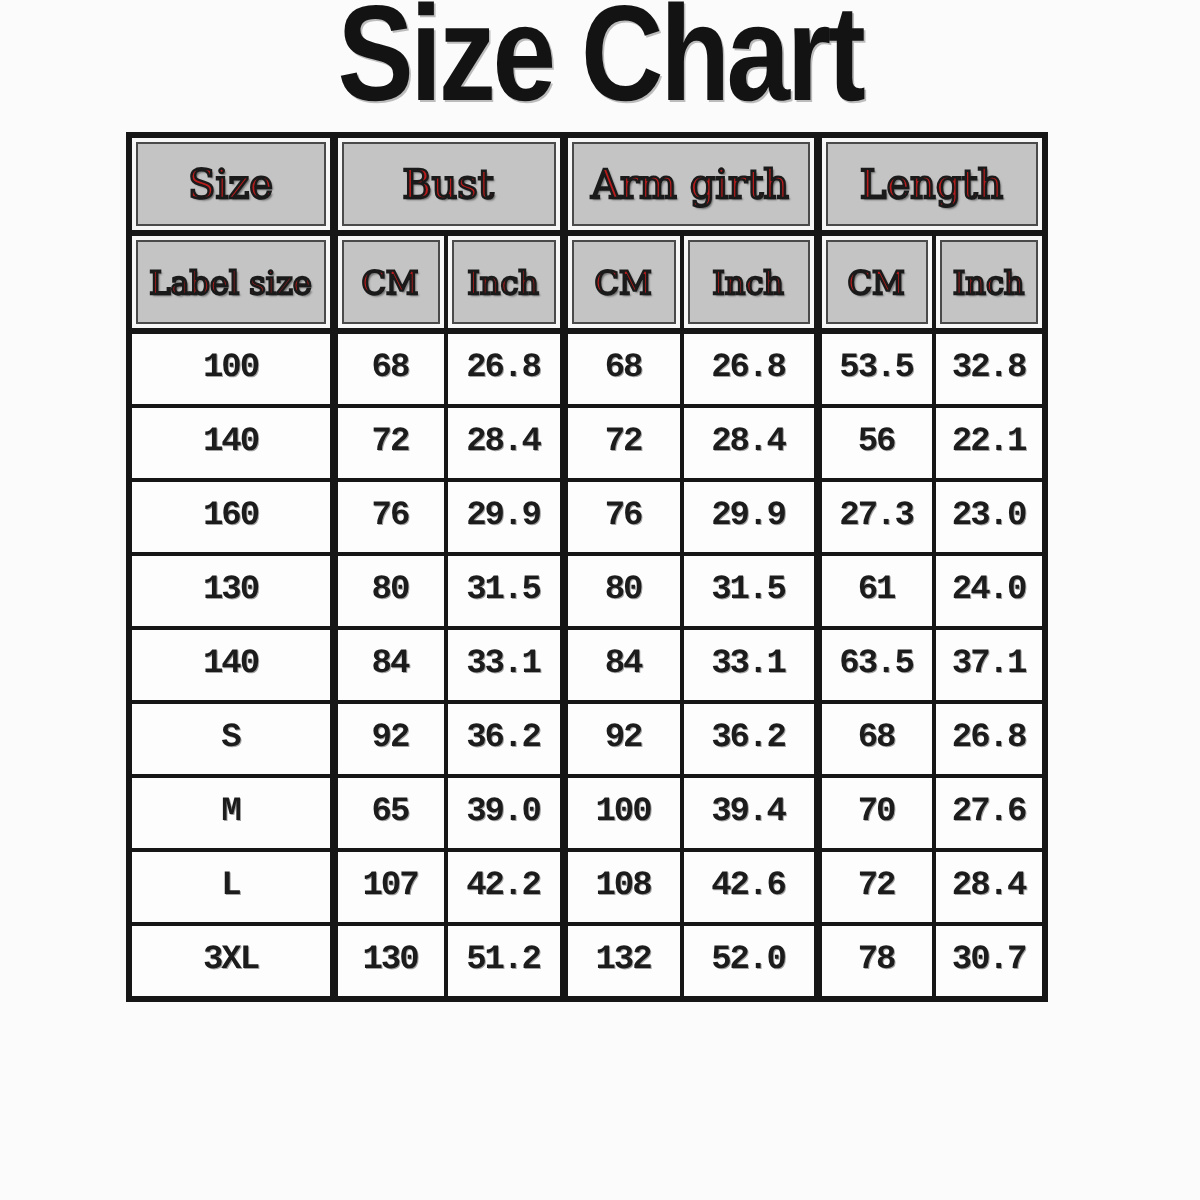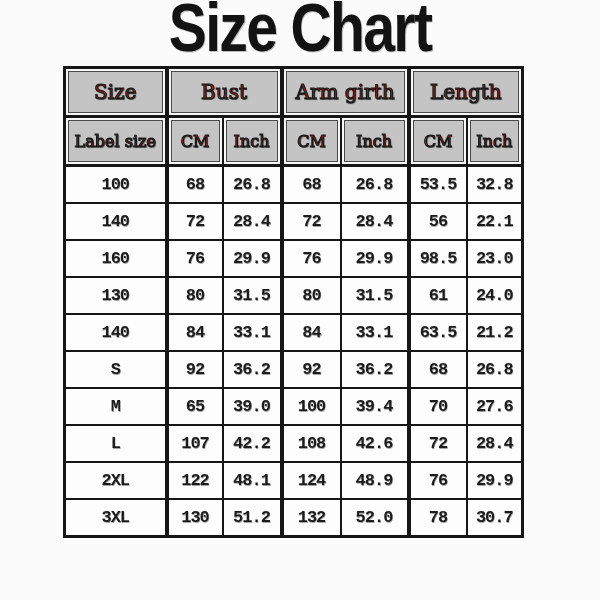--- a/index.html
+++ b/index.html
@@ -125,40 +125,40 @@
           <td>28.4</td>
           <td class="gl">56</td>
           <td>22.1</td>
         </tr>
       <tr>
           <td>160</td>
           <td class="gl">76</td>
           <td>29.9</td>
           <td class="gl">76</td>
           <td>29.9</td>
-          <td class="gl">98.5</td>
+          <td class="gl">27.3</td>
           <td>23.0</td>
         </tr>
       <tr>
           <td>130</td>
           <td class="gl">80</td>
           <td>31.5</td>
           <td class="gl">80</td>
           <td>31.5</td>
           <td class="gl">61</td>
           <td>24.0</td>
         </tr>
       <tr>
           <td>140</td>
           <td class="gl">84</td>
           <td>33.1</td>
           <td class="gl">84</td>
           <td>33.1</td>
           <td class="gl">63.5</td>
-          <td>21.2</td>
+          <td>37.1</td>
         </tr>
       <tr>
           <td>S</td>
           <td class="gl">92</td>
           <td>36.2</td>
           <td class="gl">92</td>
           <td>36.2</td>
           <td class="gl">68</td>
           <td>26.8</td>
         </tr>
@@ -174,29 +174,20 @@
       <tr>
           <td>L</td>
           <td class="gl">107</td>
           <td>42.2</td>
           <td class="gl">108</td>
           <td>42.6</td>
           <td class="gl">72</td>
           <td>28.4</td>
         </tr>
       <tr>
-          <td>2XL</td>
-          <td class="gl">122</td>
-          <td>48.1</td>
-          <td class="gl">124</td>
-          <td>48.9</td>
-          <td class="gl">76</td>
-          <td>29.9</td>
-        </tr>
-      <tr>
           <td>3XL</td>
           <td class="gl">130</td>
           <td>51.2</td>
           <td class="gl">132</td>
           <td>52.0</td>
           <td class="gl">78</td>
           <td>30.7</td>
         </tr>
     </tbody>
   </table>

